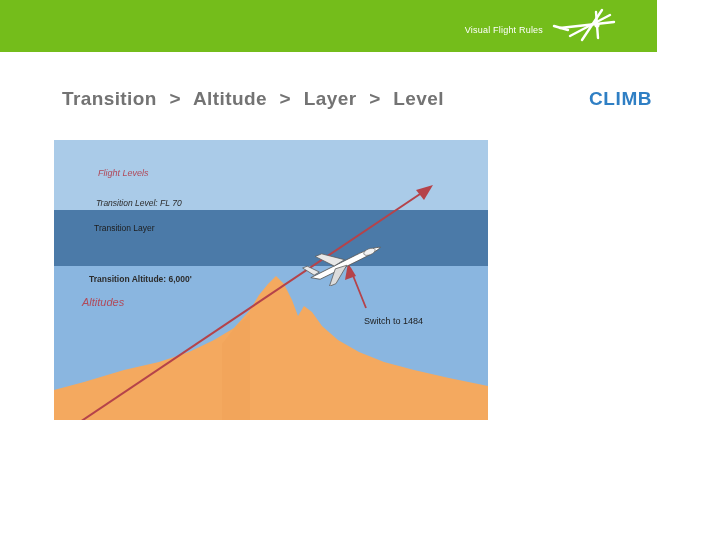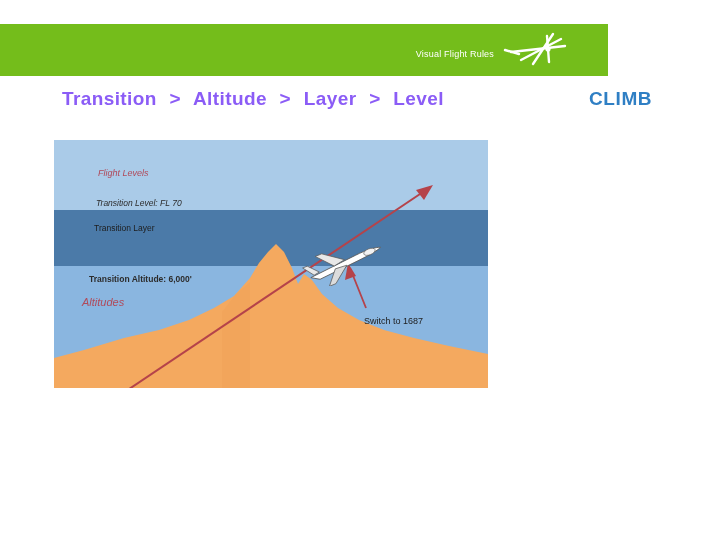--- a/index.html
+++ b/index.html
@@ -13,24 +13,23 @@
     font-family: "Liberation Sans", sans-serif;
     overflow: hidden;
     position: relative;
   }
 
   
   .header-band {
     position: absolute;
     left: 0;
     top: 0;
-    width: 608px;
+    width: 657px;
     height: 52px;
     background: #74bd1b;
-    margin-top: 24px;
   }
   .header-title {
     position: absolute;
     right: 114px;
     top: 25px;
     font-size: 9px;
     color: #ffffff;
     white-space: nowrap;
     letter-spacing: 0.2px;
   }
@@ -42,21 +41,21 @@
     height: 40px;
   }
 
   
   .breadcrumb {
     position: absolute;
     left: 62px;
     top: 88px;
     font-size: 19px;
     font-weight: bold;
-    color: #8b5cf6;
+    color: #737373;
     letter-spacing: 0.4px;
     white-space: nowrap;
   }
   .breadcrumb .sep {
     font-weight: bold;
     padding: 0 7px;
   }
   .climb-label {
     position: absolute;
     left: 570px;
@@ -68,21 +67,21 @@
     white-space: nowrap;
     margin-left: 19px;
   }
 
   
   .figure {
     position: absolute;
     left: 54px;
     top: 140px;
     width: 434px;
-    height: 248px;
+    height: 280px;
     overflow: hidden;
     background: #93bde4;
   }
   .band-flightlevels {
     position: absolute;
     left: 0;
     top: 0;
     width: 100%;
     height: 70px;
     background: #aacbe8;
@@ -209,21 +208,21 @@
   <svg class="terrain" viewBox="0 0 434 180" preserveAspectRatio="none">
     <path d="M0,180 L0,150 L30,142 L70,130 L105,122 L135,112 L160,100 L180,88 L196,70 L205,55 L214,44 L222,36 L230,44 L238,60 L244,76 L250,66 L258,72 L268,86 L284,100 L305,112 L330,122 L360,130 L395,138 L434,146 L434,180 Z" fill="#f4a95f"></path>
     <path d="M168,180 L168,104 L182,86 L196,74 L196,180 Z" fill="#f0a257" opacity="0.55"></path>
   </svg>
 
   <div class="fig-label lbl-flight-levels">Flight Levels</div>
   <div class="fig-label lbl-transition-level">Transition Level: FL 70</div>
   <div class="fig-label lbl-transition-layer">Transition Layer</div>
   <div class="fig-label lbl-transition-altitude">Transition Altitude: 6,000'</div>
   <div class="fig-label lbl-altitudes">Altitudes</div>
-  <div class="fig-label lbl-switch">Switch to 1687</div>
+  <div class="fig-label lbl-switch">Switch to 1484</div>
 
   <svg class="fig-overlay" viewBox="0 0 434 326">
 
     <g>
       <line x1="14" y1="290" x2="375" y2="48" stroke="#b5434a" stroke-width="2"></line>
       <polygon points="379,45 362,50 370,60" fill="#b5434a"></polygon>
     </g>
 
     <g>
       <line x1="312" y1="168" x2="296" y2="128" stroke="#b5434a" stroke-width="1.8"></line>

